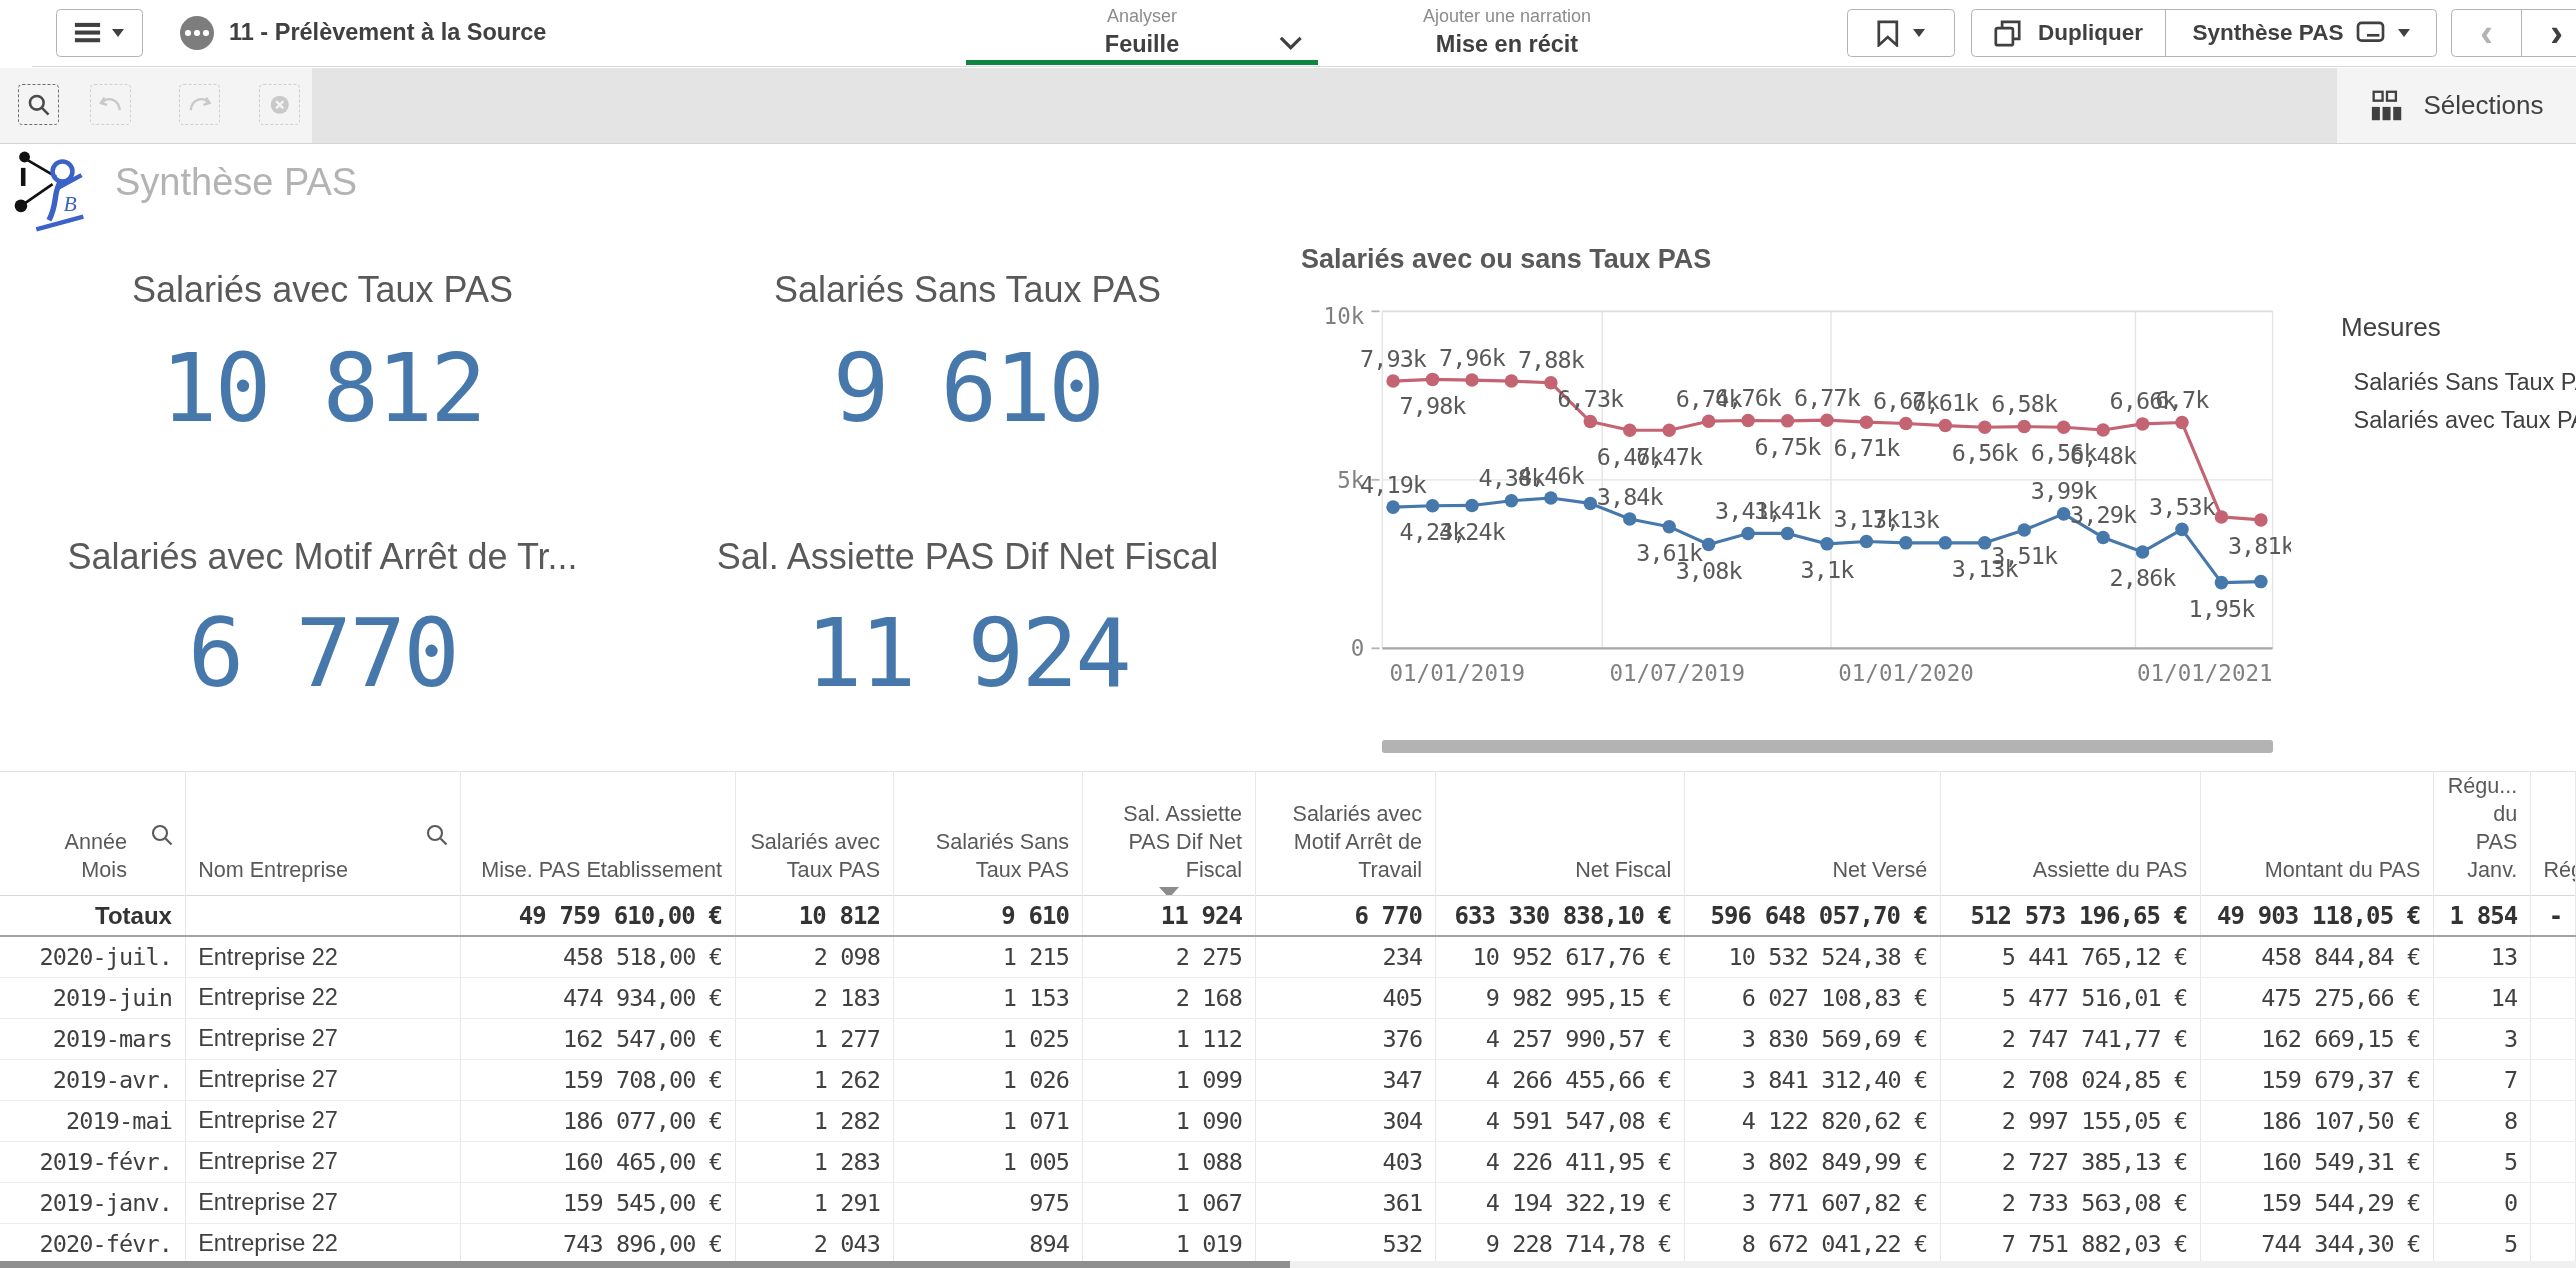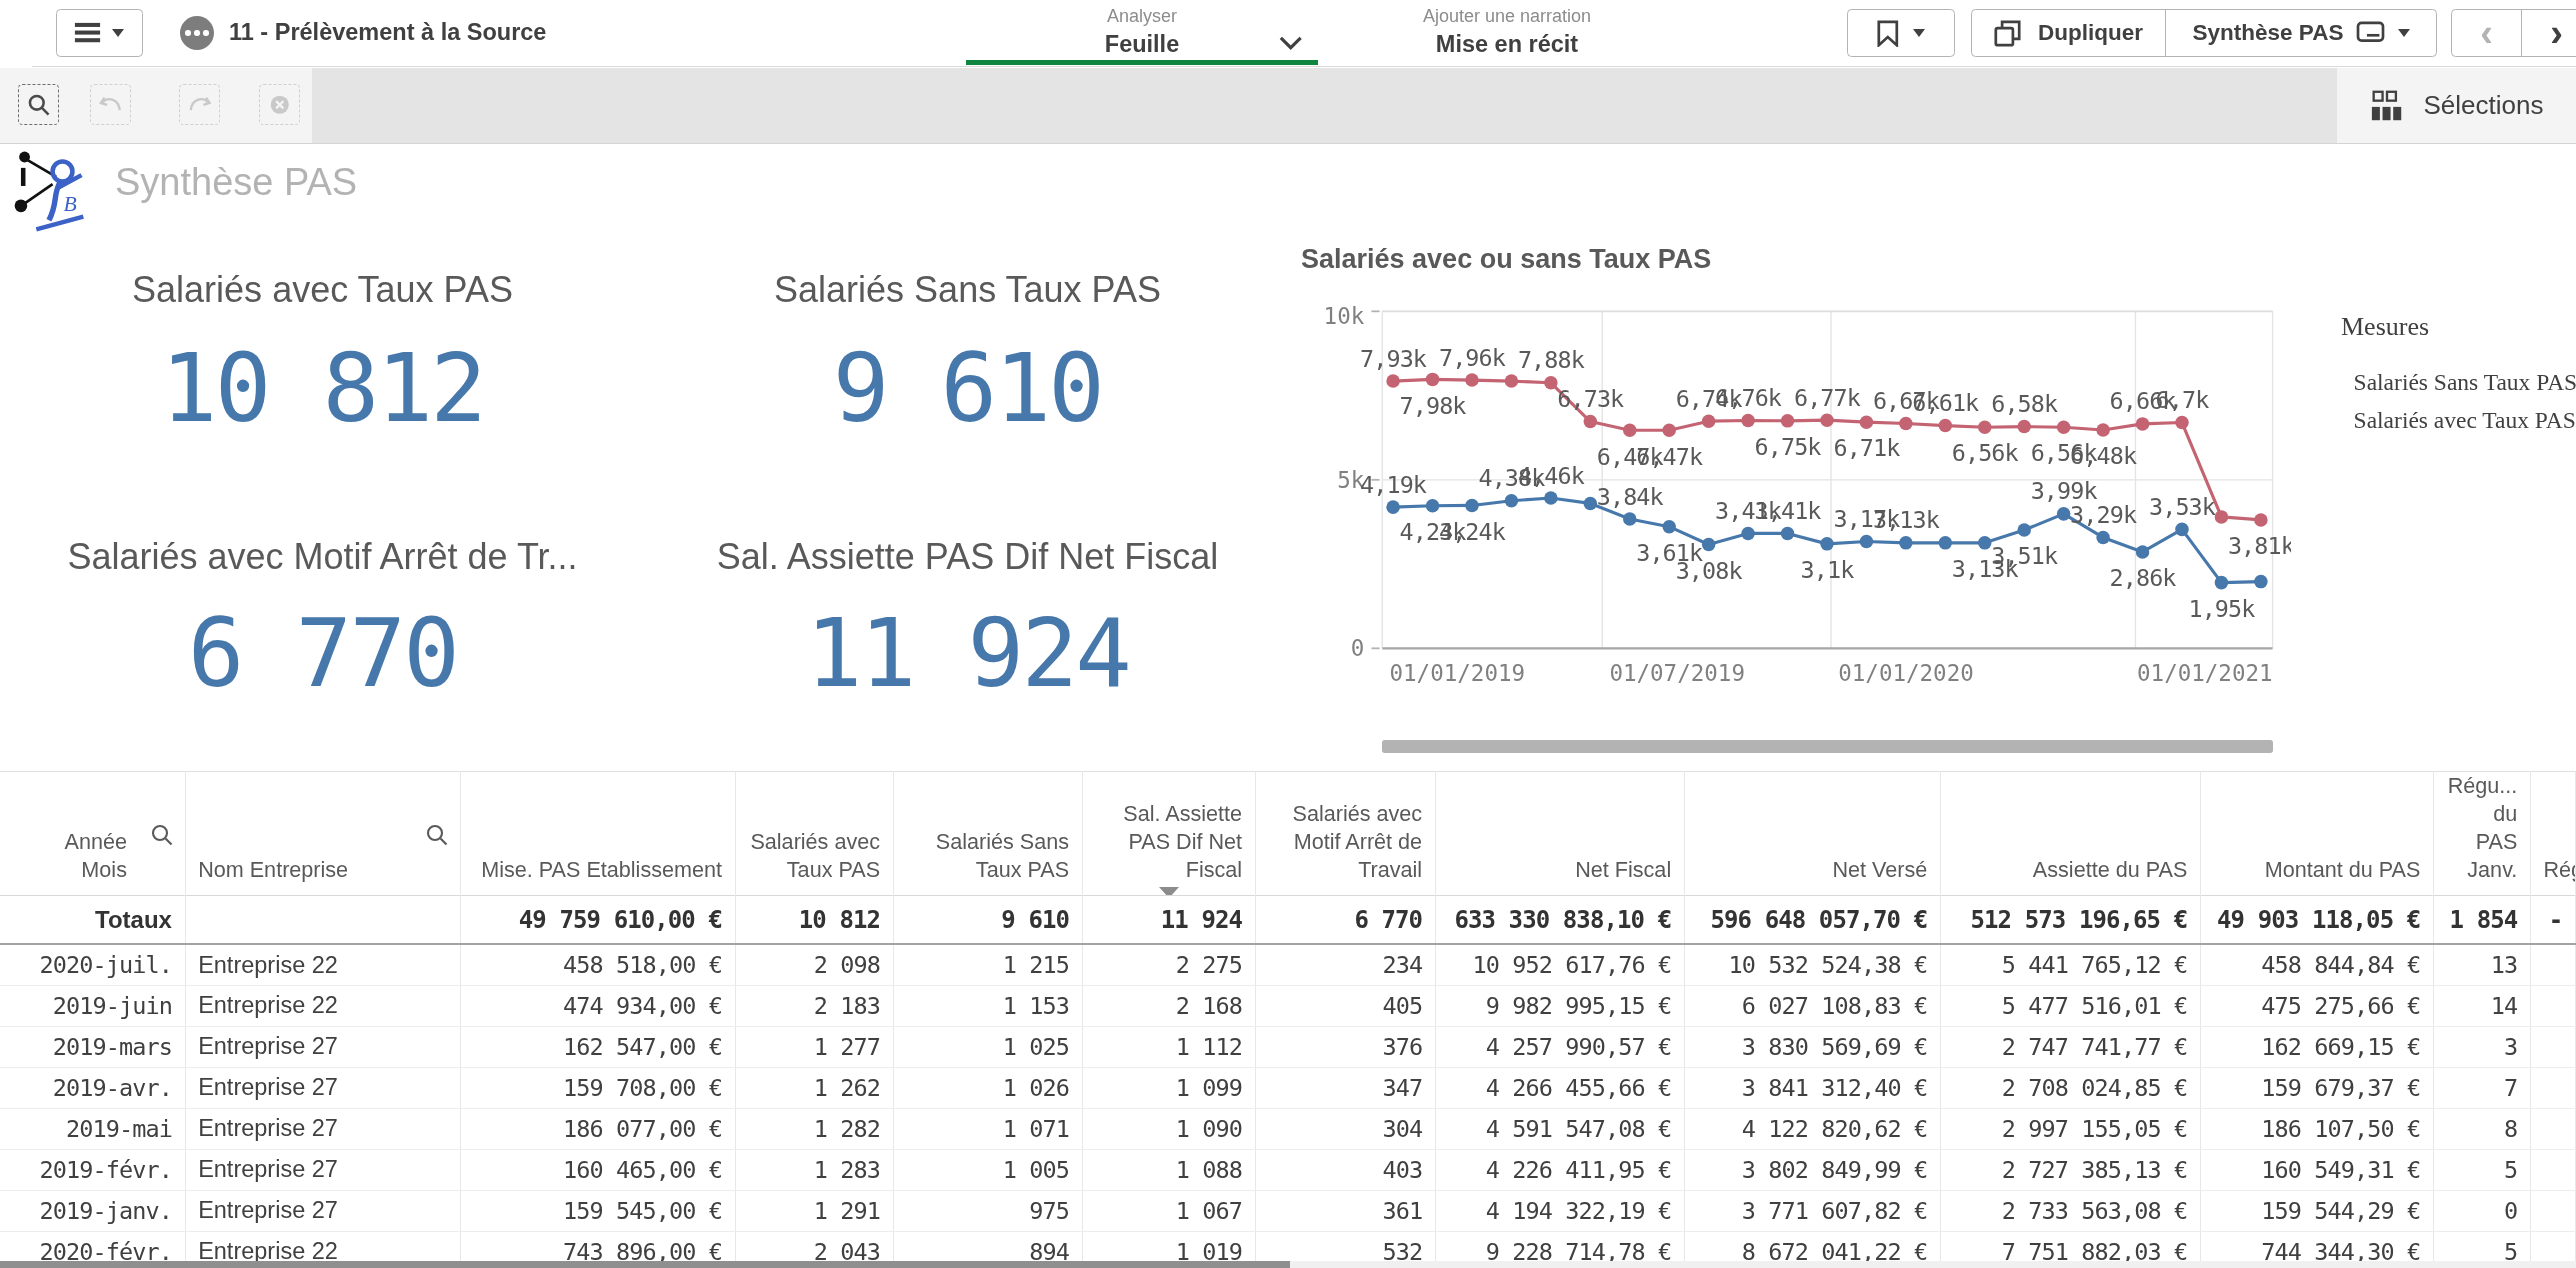--- a/index.html
+++ b/index.html
@@ -42,36 +42,36 @@
   
   .sheet-title{position:absolute;left:115px;top:161px;font-size:38px;color:#b3b3b3;}
   .logo{position:absolute;left:10.8px;top:148px;}
   
   .kpi-label{position:absolute;height:45px;font-size:36px;color:#595959;text-align:center;white-space:nowrap;}
   .kpi-value{position:absolute;height:135px;line-height:135px;text-align:center;
        font-family:"DejaVu Sans Mono",monospace;font-size:94px;color:#4778ab;letter-spacing:-2.7px;white-space:nowrap;}
   
   .chart-title{position:absolute;left:1301px;top:244px;font-size:27px;font-weight:700;color:#595959;}
   #chart-mount{position:absolute;left:1299px;top:296px;}
-  .legend{position:absolute;left:2341px;top:311px;width:233px;font-family:Liberation Serif, serif;}
+  .legend{position:absolute;left:2341px;top:311px;width:233px;}
   .legend-title{font-size:26px;color:#404040;line-height:32px;margin-bottom:20px;}
   .legend-item{display:flex;align-items:center;gap:12.6px;height:38px;cursor:pointer;}
   .legend-item span{font-size:23.5px;color:#404040;white-space:nowrap;}
   .chart-scrollbar{position:absolute;left:1382px;top:740px;width:891px;height:12.6px;background:#b3b3b3;border-radius:2.7px;cursor:pointer;}
   
   .table-wrap{position:absolute;left:0;top:771px;width:2576px;}
   table.grid{border-collapse:collapse;table-layout:fixed;width:2576px;border-top:0.9px solid #e0e0e0;}
   .grid th,.grid td{border-right:0.9px solid #e8e8e8;box-sizing:border-box;overflow:hidden;padding:0 12.6px;}
   .hrow{height:102px;}
   .hrow th{position:relative;vertical-align:bottom;padding-bottom:10.8px;font-size:21.6px;font-weight:400;color:#595959;line-height:28px;background:#fff;}
   .hlab.narrow{display:inline-block;max-width:78px;margin-right:45px;}
   .hsearch{position:absolute;top:51px;right:10.8px;}
   .sort-caret{position:absolute;bottom:-3.6px;left:50%;margin-left:-10px;width:0;height:0;
        border-left:10px solid transparent;border-right:10px solid transparent;border-top:11.7px solid #8c8c8c;}
-  .trow{height:49px;padding-left:45px;}
+  .trow{height:41px;padding-left:45px;}
   .trow td{border-top:0.9px solid #d8d8d8;border-bottom:2.7px solid #a3a3a3;font-weight:700;color:#333;font-size:24px;}
   .drow{height:41px;}
   .drow td{border-bottom:0.9px solid #ededed;font-size:23.5px;color:#404040;}
   .al-right{text-align:right;}
   .al-left{text-align:left;}
   .mono{font-family:"DejaVu Sans Mono",monospace;letter-spacing:-0.9px;}
   .sans-bold{font-family:"Liberation Sans",sans-serif;}
   .bottom-scroll-track{position:absolute;left:0;top:1261px;width:2576px;height:7.2px;background:#f0f0f0;}
   .bottom-scroll-thumb{position:absolute;left:0;top:1261px;width:1290px;height:7.2px;background:#8f8f8f;cursor:pointer;}
 </style>

